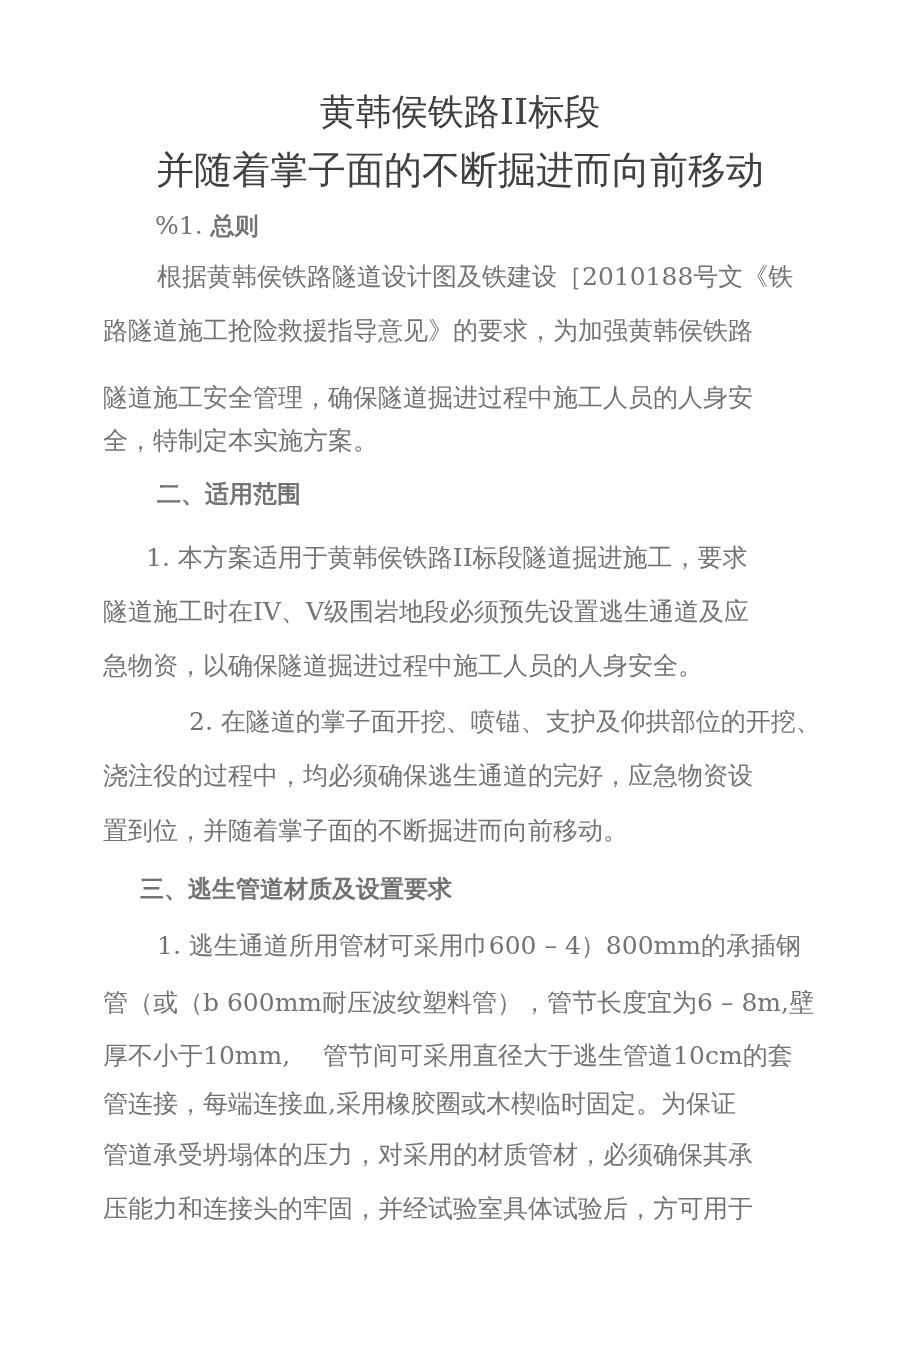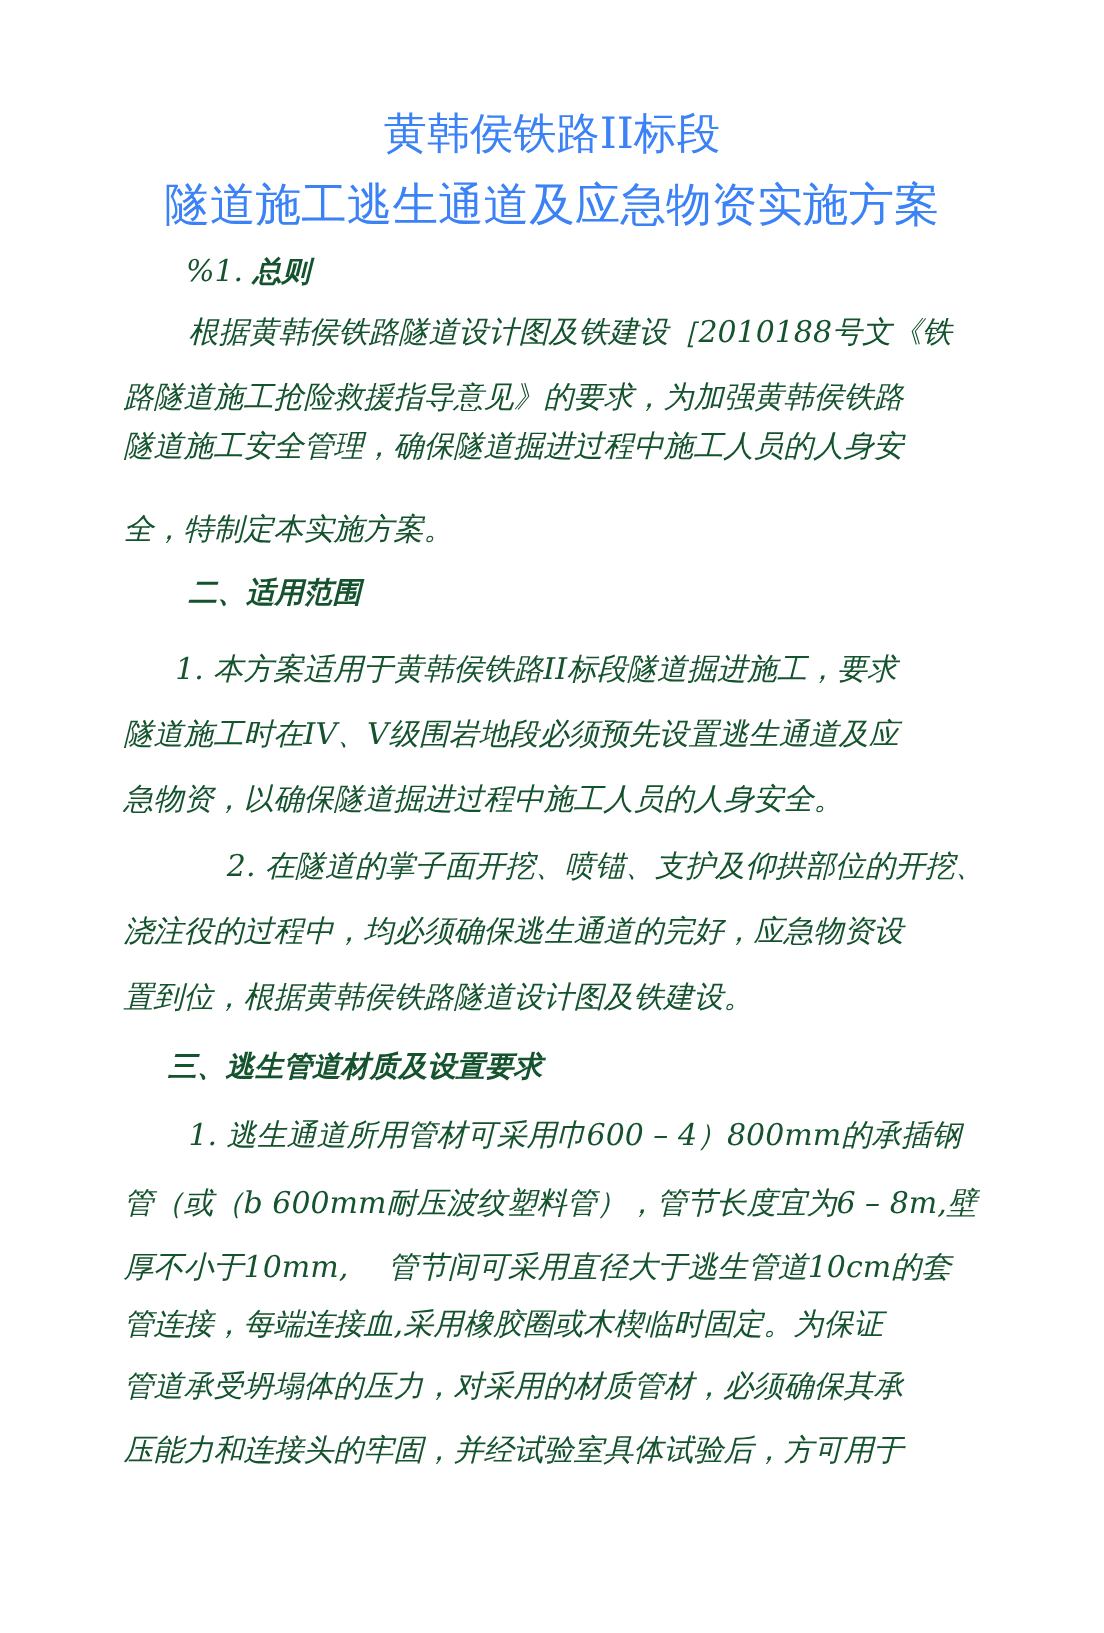--- a/index.html
+++ b/index.html
@@ -1,46 +1,46 @@
 <!DOCTYPE html>
 <html><head>
 <meta charset="utf-8">
 <style>
   html, body { margin: 0; padding: 0; background: #ffffff; }
   body { width: 920px; height: 1361px; position: relative; overflow: hidden;
          font-family: "DejaVu Serif", "Liberation Serif", serif; color: #111111; }
-  .line { position: absolute; white-space: nowrap; font-size: 25px; line-height: 32px; color: #14532d; font-style: italic; }
-  .title { position: absolute; left: 0; width: 920px; text-align: center; white-space: nowrap; color: #3b82f6; }
+  .line { position: absolute; white-space: nowrap; font-size: 25px; line-height: 32px; color: #737373; }
+  .title { position: absolute; left: 0; width: 920px; text-align: center; white-space: nowrap; color: #404040; }
   .t1 { top: 90px; font-size: 36px; line-height: 44px; }
   .t2 { top: 146px; font-size: 38px; line-height: 48px; }
   .heading { font-family: "DejaVu Sans", "Liberation Sans", sans-serif; font-weight: bold; font-size: 24px; }
   .prefix { font-family: "DejaVu Serif", "Liberation Serif", serif; font-weight: normal; }
 </style>
 </head>
 <body>
 
 <div>
   <div class="title t1">黄韩侯铁路II标段</div>
-  <div class="title t2">隧道施工逃生通道及应急物资实施方案</div>
+  <div class="title t2">并随着掌子面的不断掘进而向前移动</div>
 
   <div class="line" style="left:155px; top:210px;">
     <span class="prefix">%1. </span><span class="heading">总则</span>
   </div>
   <div class="line" style="left:157px; top:261px;">根据黄韩侯铁路隧道设计图及铁建设［2010188号文《铁</div>
   <div class="line" style="left:103px; top:315px;">路隧道施工抢险救援指导意见》的要求，为加强黄韩侯铁路</div>
-  <div class="line" style="left:103px; top:356px;">隧道施工安全管理，确保隧道掘进过程中施工人员的人身安</div>
+  <div class="line" style="left:103px; top:382px;">隧道施工安全管理，确保隧道掘进过程中施工人员的人身安</div>
   <div class="line" style="left:103px; top:425px;">全，特制定本实施方案。</div>
 
   <div class="line heading" style="left:157px; top:462px;margin-top:16px;">二、适用范围</div>
   <div class="line" style="left:146px; top:542px;">1. 本方案适用于黄韩侯铁路II标段隧道掘进施工，要求</div>
   <div class="line" style="left:103px; top:596px;">隧道施工时在IV、V级围岩地段必须预先设置逃生通道及应</div>
   <div class="line" style="left:103px; top:650px;">急物资，以确保隧道掘进过程中施工人员的人身安全。</div>
   <div class="line" style="left:157px; top:706px;margin-left:32px;">2. 在隧道的掌子面开挖、喷锚、支护及仰拱部位的开挖、</div>
   <div class="line" style="left:103px; top:760px;">浇注役的过程中，均必须确保逃生通道的完好，应急物资设</div>
-  <div class="line" style="left:103px; top:815px;">置到位，根据黄韩侯铁路隧道设计图及铁建设。</div>
+  <div class="line" style="left:103px; top:815px;">置到位，并随着掌子面的不断掘进而向前移动。</div>
 
   <div class="line heading" style="left:140px; top:873px;">三、逃生管道材质及设置要求</div>
   <div class="line" style="left:157px; top:930px;">1. 逃生通道所用管材可采用巾600 – 4）800mm的承插钢</div>
   <div class="line" style="left:103px; top:987px;text-align:center;">管（或（b 600mm耐压波纹塑料管），管节长度宜为6 – 8m,壁</div>
   <div class="line" style="left:103px; top:1040px;">厚不小于10mm,　 管节间可采用直径大于逃生管道10cm的套</div>
   <div class="line" style="left:103px; top:1088px;">管连接，每端连接血,采用橡胶圈或木楔临时固定。为保证</div>
   <div class="line" style="left:103px; top:1139px;">管道承受坍塌体的压力，对采用的材质管材，必须确保其承</div>
   <div class="line" style="left:103px; top:1193px;">压能力和连接头的牢固，并经试验室具体试验后，方可用于</div>
 </div>
 

